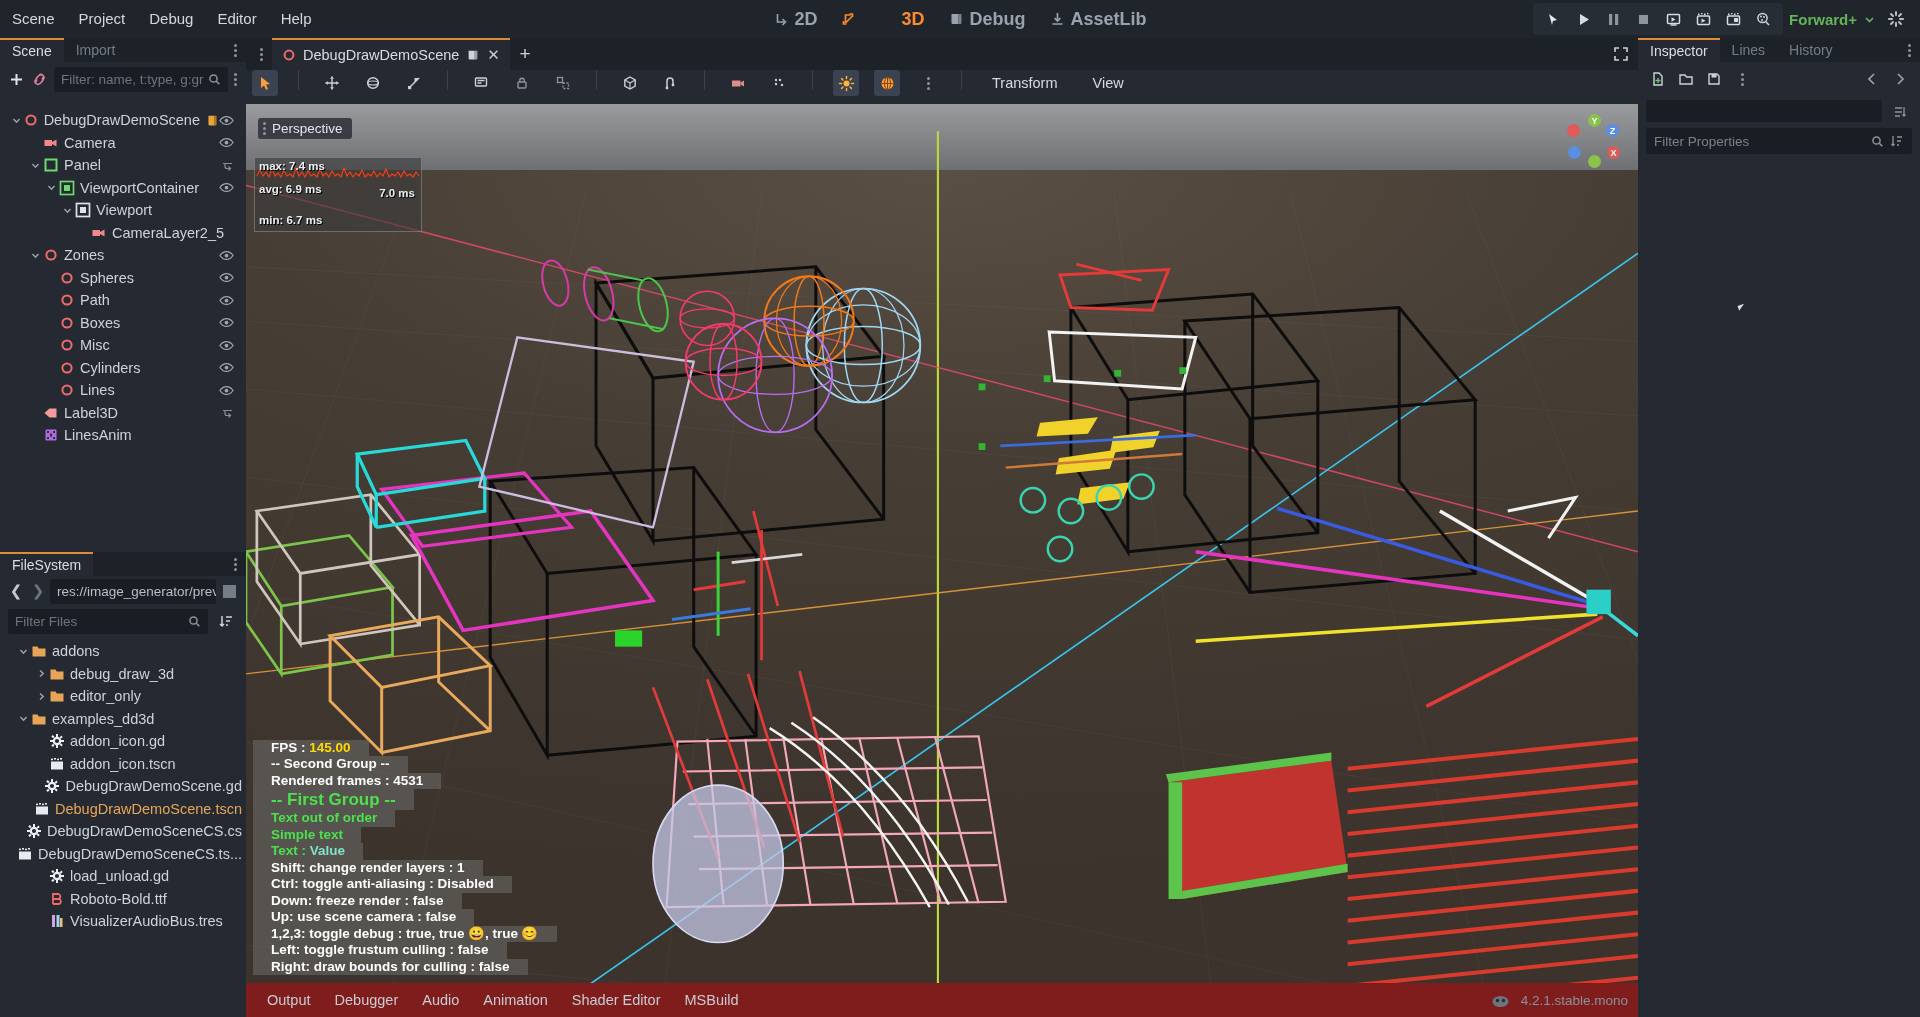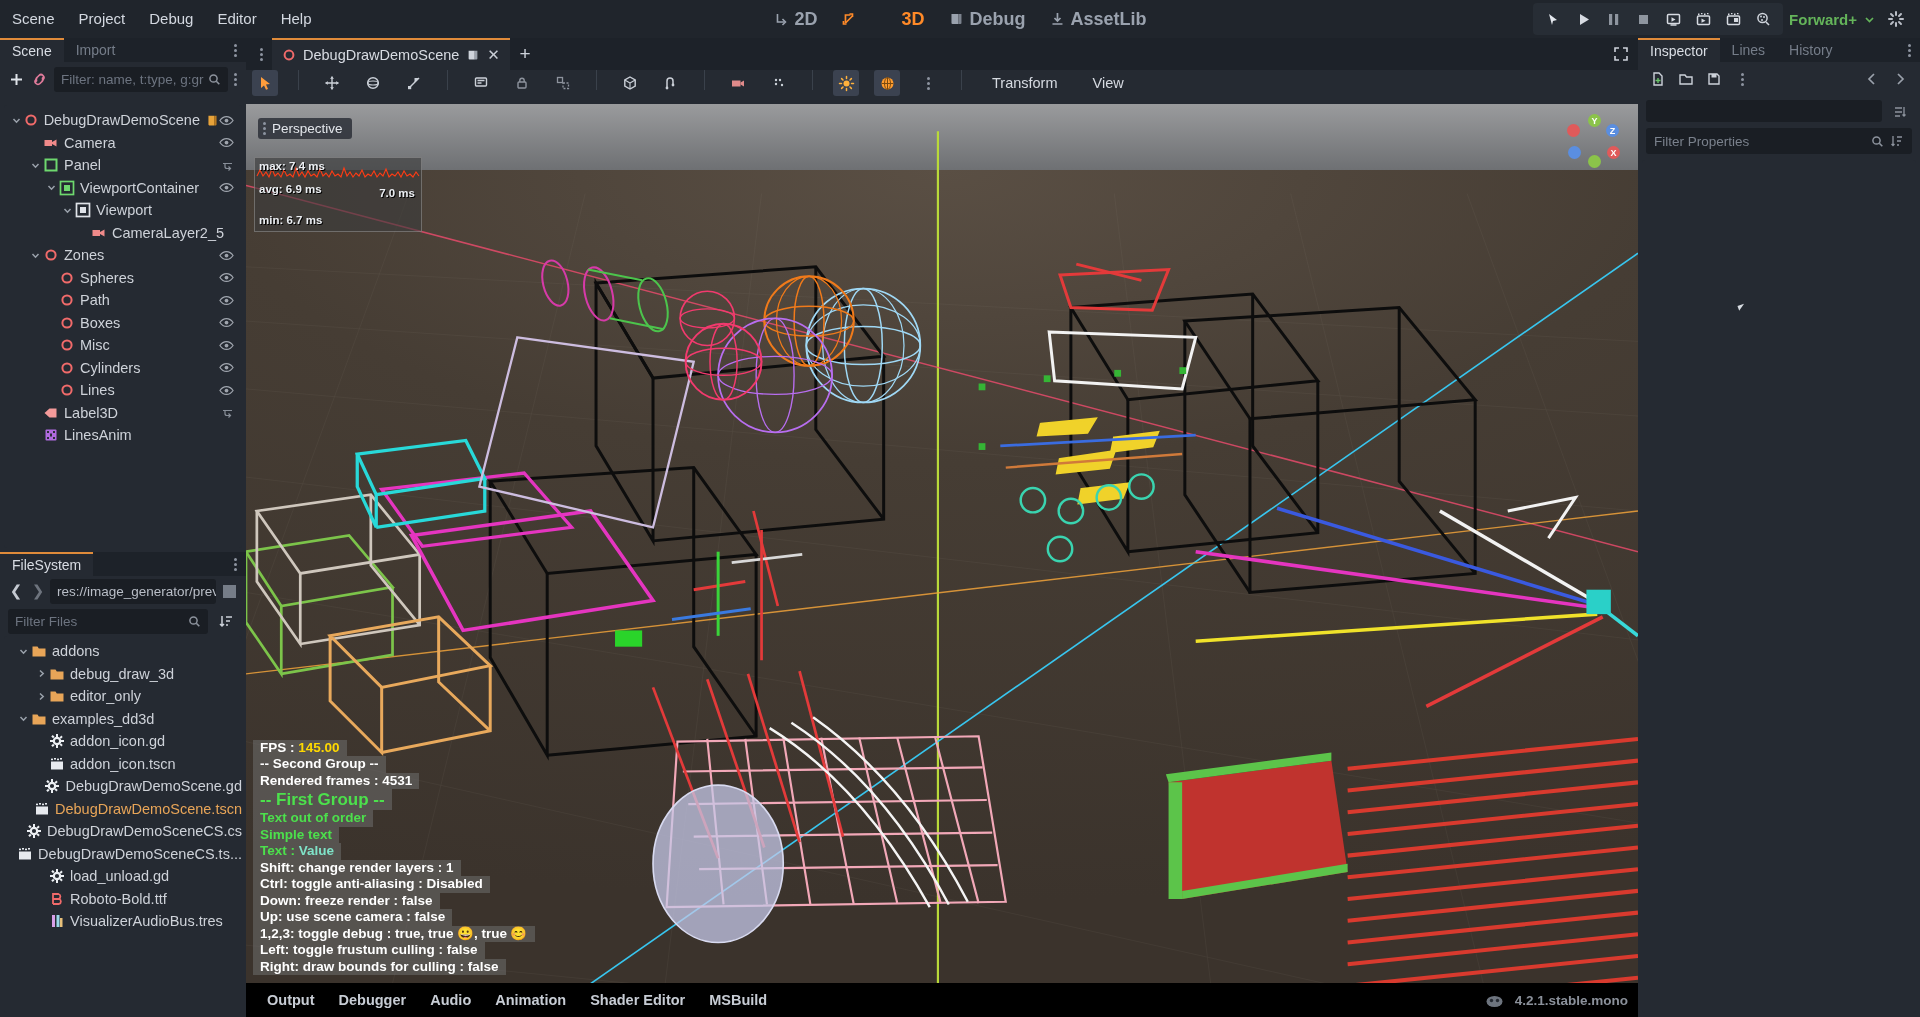--- a/index.html
+++ b/index.html
@@ -160,32 +160,32 @@
   }
   .perf .lbl { position: absolute; left: 4px; text-shadow: 1px 1px 0 #000; }
   .perf .rlbl { position: absolute; right: 6px; text-shadow: 1px 1px 0 #000; }
 
   
   .ovl {
     position: absolute; left: 7px; bottom: 8px; display: flex; flex-direction: column;
     align-items: flex-start; gap: 0px;
     font-family: "Liberation Sans", sans-serif; font-weight: bold; font-size: 13.5px;
   }
-  .ovl .ln { background: rgba(110,110,110,.55); padding: 0px 7px; line-height: 16.5px; white-space: nowrap; }
+  .ovl .ln { background: rgba(110,110,110,.55); padding: 0px 18px; line-height: 16.5px; white-space: nowrap; }
   .ovl .big { font-size: 17px; line-height: 21px; }
 
   .fps-val { color: #ffd900; }
   .g1 { color: #4ce04c; }
   .gval { color: #7fe3c8; }
   .wh { color: #ffffff; }
 
   
   .bottom {
-    height: 34px; flex: 0 0 34px; background: #000000; display: flex; align-items: center;
-    padding: 0 10px; gap: 2px; font-weight: bold;
+    height: 34px; flex: 0 0 34px; background: #7f1d1d; display: flex; align-items: center;
+    padding: 0 10px; gap: 2px;
   }
   .btab { padding: 0 11px; height: 24px; line-height: 24px; font-size: 14.5px; color: #c7ccd4; border-radius: 3px; }
   .ver { margin-left: auto; font-size: 13.5px; color: #8b919b; display: flex; align-items: flex-end; gap: 12px; }
 
   
   .insp-toolbar { height: 34px; display: flex; align-items: center; gap: 4px; padding: 0 8px; flex: 0 0 34px; }
   .insp-spacer { flex: 1; }
   .insp-sub { height: 30px; display: flex; align-items: center; padding: 0 8px; gap: 6px; flex: 0 0 30px; }
   .insp-blank { height: 22px; background: #1a1e24; border-radius: 3px; flex: 1; }
   .insp-filter {

